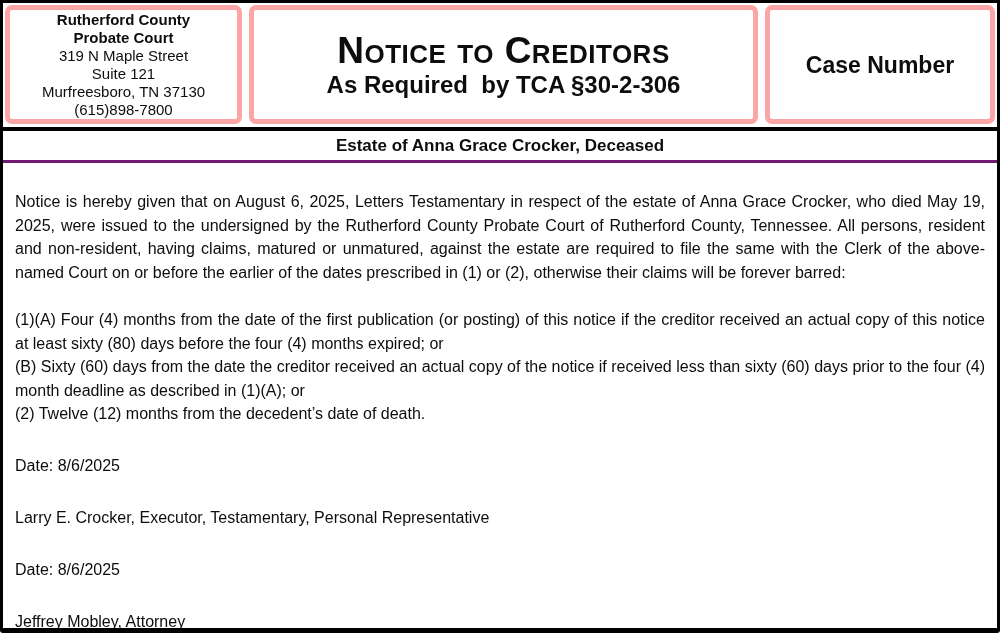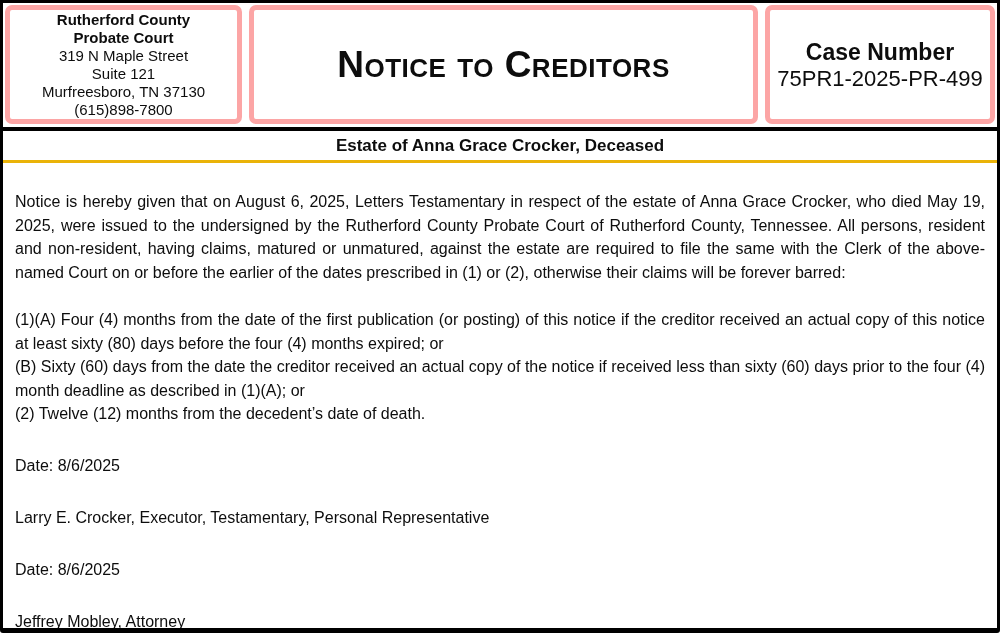--- a/index.html
+++ b/index.html
@@ -79,21 +79,21 @@
   }
   
   .divider-thick {
     height: 4px;
     background: #000;
     flex: 0 0 auto;
   }
   .estate-bar {
     flex: 0 0 auto;
     height: 29px;
-    border-bottom: 3px solid #eab308;
+    border-bottom: 3px solid #701a75;
     display: flex;
     align-items: center;
     justify-content: center;
     font-size: 17px;
     font-weight: bold;
   }
   
   .body-area {
     flex: 1 1 auto;
     padding: 27px 12px 0 12px;
@@ -120,25 +120,25 @@
       <div class="bold-line">Rutherford County</div>
       <div class="bold-line">Probate Court</div>
       <div>319 N Maple Street</div>
       <div>Suite 121</div>
       <div>Murfreesboro, TN 37130</div>
       <div>(615)898-7800</div>
     </div>
 
     <div class="hbox title-box">
       <div class="main-title">Notice to Creditors</div>
+      <div class="subtitle">As Required  by TCA §30-2-306</div>
     </div>
 
     <div class="hbox case-box">
       <div class="case-label">Case Number</div>
-      <div class="case-value">75PR1-2025-PR-499</div>
     </div>
 
   </div>
 
   <div class="divider-thick"></div>
 
   <div class="estate-bar">
     <span>Estate of Anna Grace Crocker, Deceased</span>
   </div>
 

